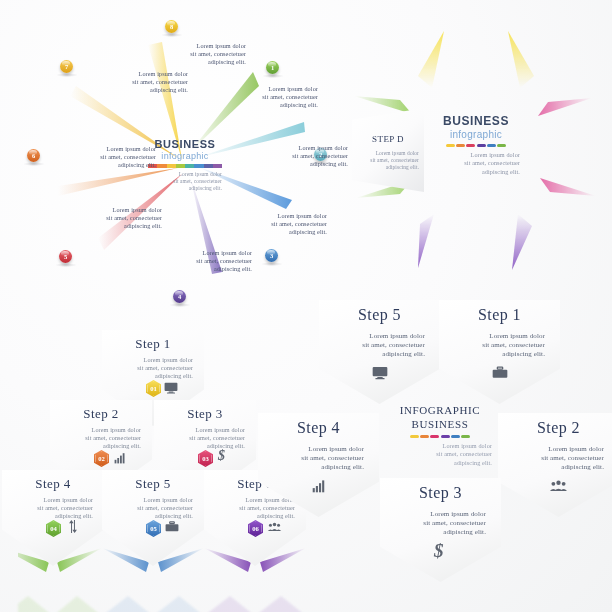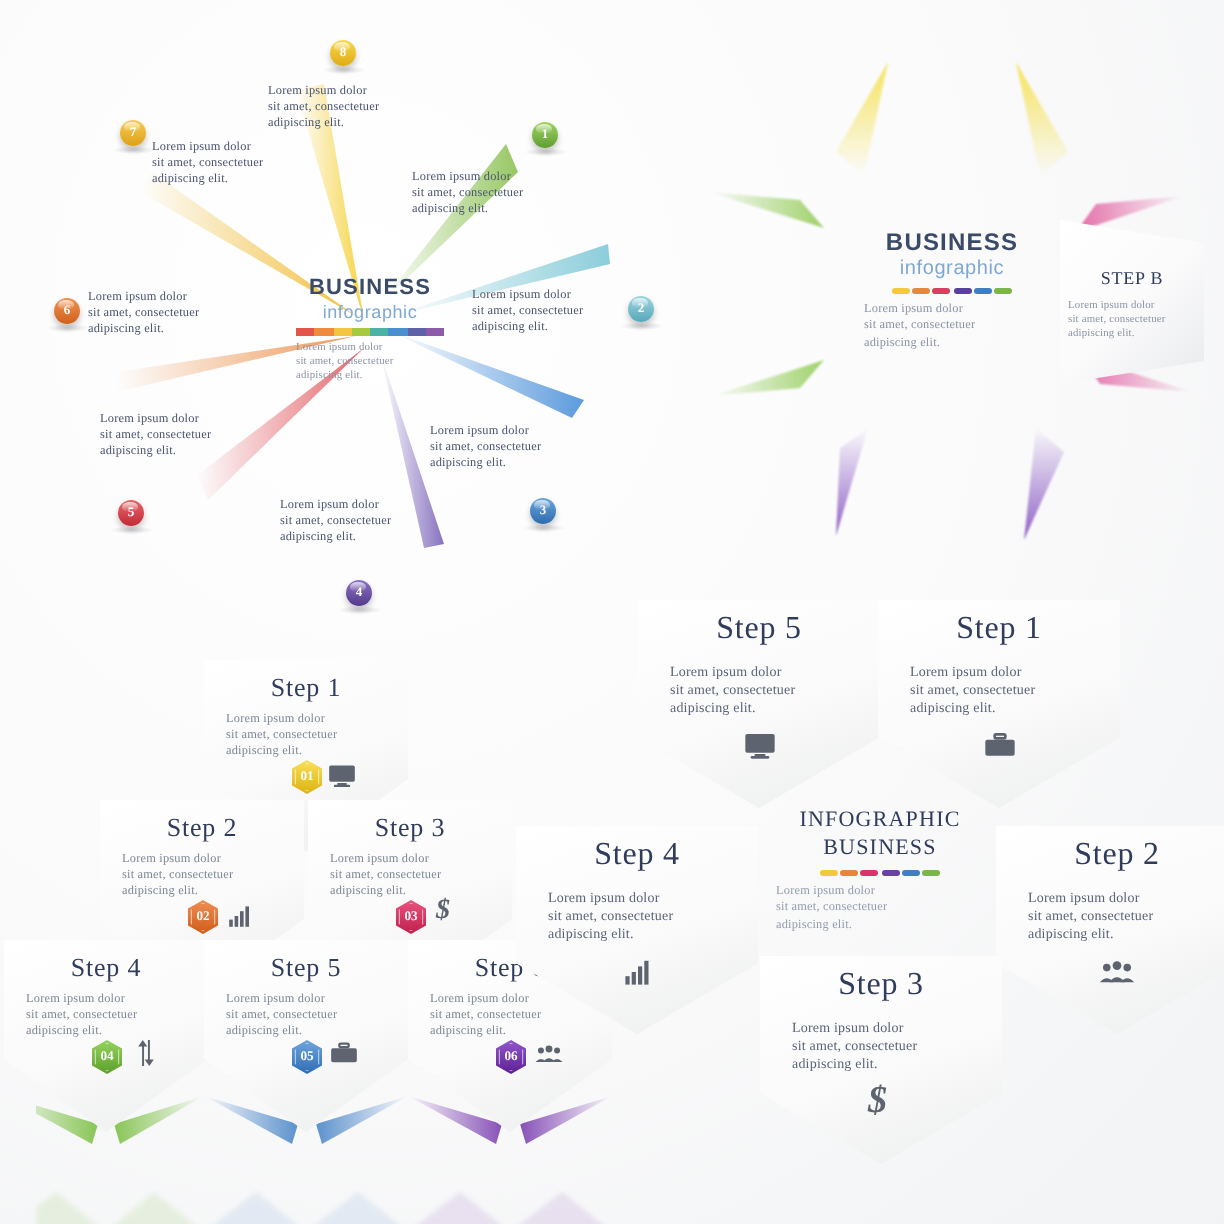--- a/index.html
+++ b/index.html
@@ -11,21 +11,21 @@
     position:relative;
   }
   #stage{position:absolute;inset:0;width:612px;height:612px;}
   .abs{position:absolute;}
   .nosel{user-select:none;}
 
   
   .lorem{
     font-family:"Liberation Serif", serif;
     color:#4a5470;
-    text-align:left;
+    text-align:right;
     line-height:1.32;
     letter-spacing:.1px;
   }
   .lorem-xs{font-size:5.4px;}
   .lorem-sm{font-size:6.2px;}
   .lorem-md{font-size:7.0px;}
 
   .steplabel{
     font-family:"Liberation Serif", serif;
     color:#2f3c5c;
@@ -309,31 +309,31 @@
 
         <polygon points="78,250 94,196 80,206" fill="url(#fw-c)"></polygon>
         <polygon points="172,252 178,196 192,208" fill="url(#fw-c)"></polygon>
 
         <polygon points="14,78 72,96 60,82" fill="url(#fw-d)"></polygon>
         <polygon points="16,180 72,162 60,176" fill="url(#fw-d)"></polygon>
       </g>
     </svg>
 
 
-    <div class="fan" style="left:190px;top:92px;width:72px;height:82px;">
-      <div class="panel" style="clip-path:polygon(0% 0%,100% 14%,100% 86%,0% 100%);"></div>
-      <div class="steplabel abs" style="left:0;top:24px;width:72px;font-size:9px;">STEP  B</div>
-      <div class="abs lorem lorem-xs" style="left:4px;top:40px;width:64px;color:#8b93a6;">
-        <div>Lorem ipsum dolor</div>
-        <div>sit amet, consectetuer</div>
-        <div>adipiscing elit.</div>
-      </div>
-    </div>
-
-
+
+
+    <div class="fan" style="left:12px;top:90px;width:72px;height:84px;">
+      <div class="panel" style="clip-path:polygon(0% 14%,100% 0%,100% 100%,0% 86%);"></div>
+      <div class="steplabel abs" style="left:0;top:26px;width:72px;font-size:9px;">STEP  D</div>
+      <div class="abs lorem lorem-xs" style="left:5px;top:42px;width:62px;color:#8b93a6;">
+        <div>Lorem ipsum dolor</div>
+        <div>sit amet, consectetuer</div>
+        <div>adipiscing elit.</div>
+      </div>
+    </div>
 
     <div class="abs" style="left:92px;top:96px;width:88px;height:72px;">
       <div class="biz-title" style="font-size:12px;">BUSINESS</div>
       <div class="biz-sub" style="font-size:10px;margin-top:1px;">infographic</div>
       <div class="colorbar pill" style="margin-top:4px;">
         <i style="background:#f5c93a"></i>
           <i style="background:#e8883a"></i>
         <i style="background:#d9405f"></i>
           <i style="background:#5b3fa0"></i>
         <i style="background:#3f7fc1"></i>

